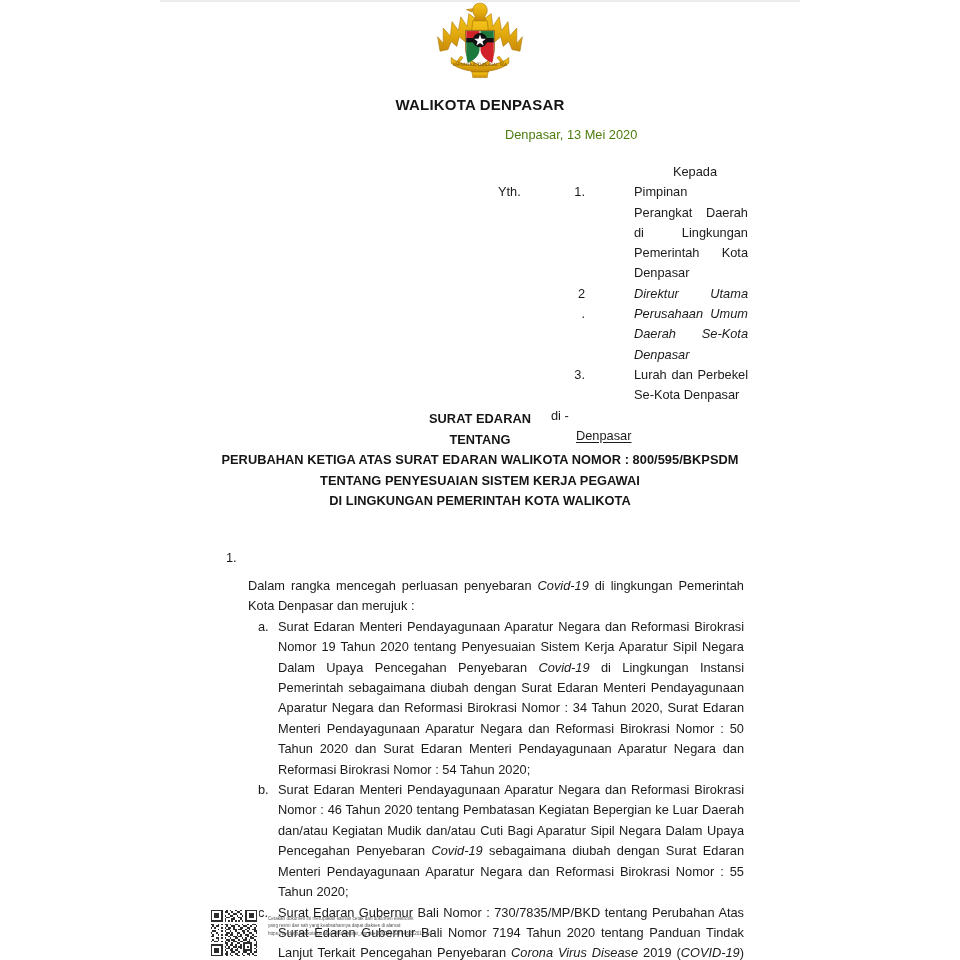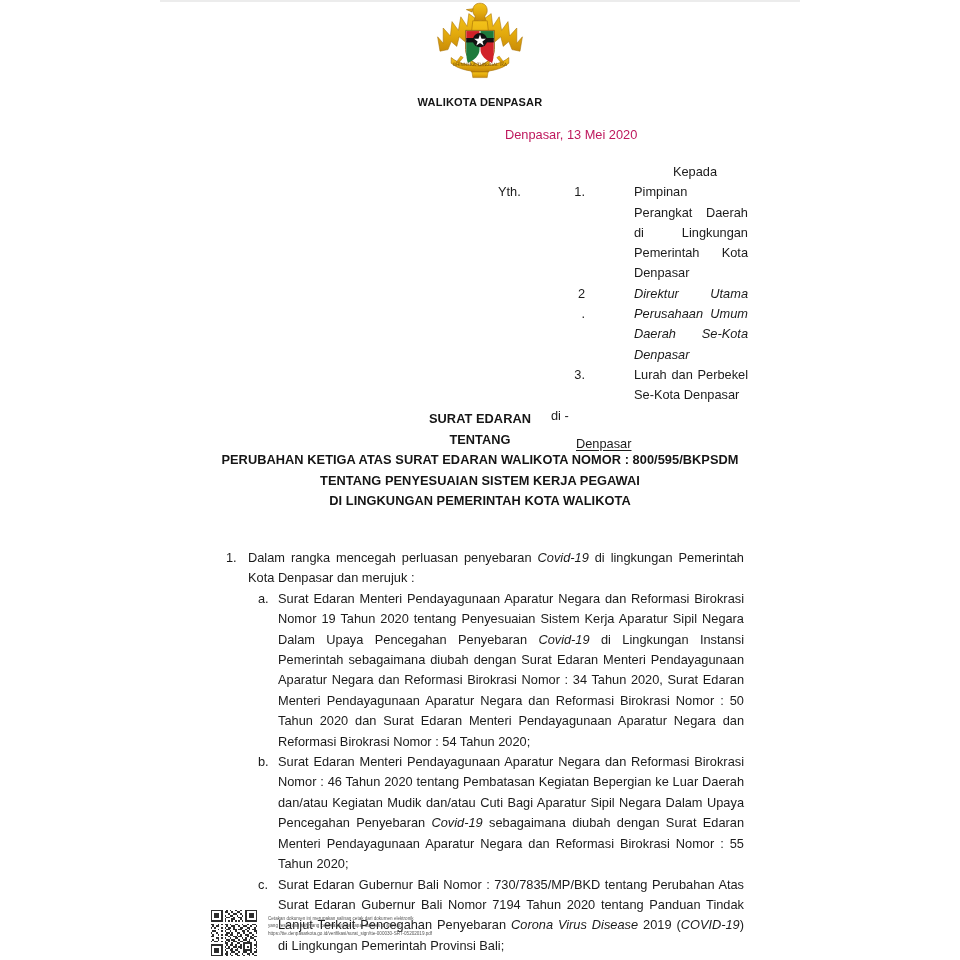--- a/index.html
+++ b/index.html
@@ -43,33 +43,33 @@
   .garuda-wrap {
     width: 96px;
     height: 84px;
     margin: 0 auto;
     position: relative;
   }
   .garuda-wrap svg { display: block; width: 96px; height: 84px; }
 
   .masthead-title {
     margin-top: 12px;
-    font-size: 11px;
+    font-size: 15px;
     letter-spacing: 0.2px;
     font-weight: 700;
     color: #151515;
   }
 
   
   .dateline {
     position: absolute;
     left: 505px;
     top: 127px;
     font-size: 12.8px;
-    color: #be185d;
+    color: #4d7c0f;
     white-space: nowrap;
   }
 
   .addressee {
     position: absolute;
     left: 498px;
     top: 162px;
     width: 250px;
     font-size: 12.8px;
     line-height: 20.3px;
@@ -102,21 +102,20 @@
     text-align-last: left;
   }
   .addr-txt.just-all { text-align: justify; font-style: italic; }
   .addr-di {
     margin-left: 53px;
   }
   .addr-city {
     margin-left: 78px;
     text-decoration: underline;
     text-underline-offset: 2px;
-    margin-top: 8px;
   }
 
   
   .doc-title {
     position: absolute;
     left: 150px;
     top: 409px;
     width: 660px;
     text-align: center;
     font-size: 12.8px;
@@ -143,20 +142,21 @@
     width: 518px;
   }
   .lvl1 .marker {
     flex: 0 0 22px;
     text-align: left;
   }
   .lvl1 .content {
     flex: 1 1 auto;
     text-align: justify;
     text-align-last: left;
+    margin-top: 28px;
   }
   .lvl2 {
     display: flex;
     align-items: flex-start;
     margin-left: 108px;
     width: 486px;
     margin-top: 0px;
   }
   .lvl2 .marker {
     flex: 0 0 20px;

